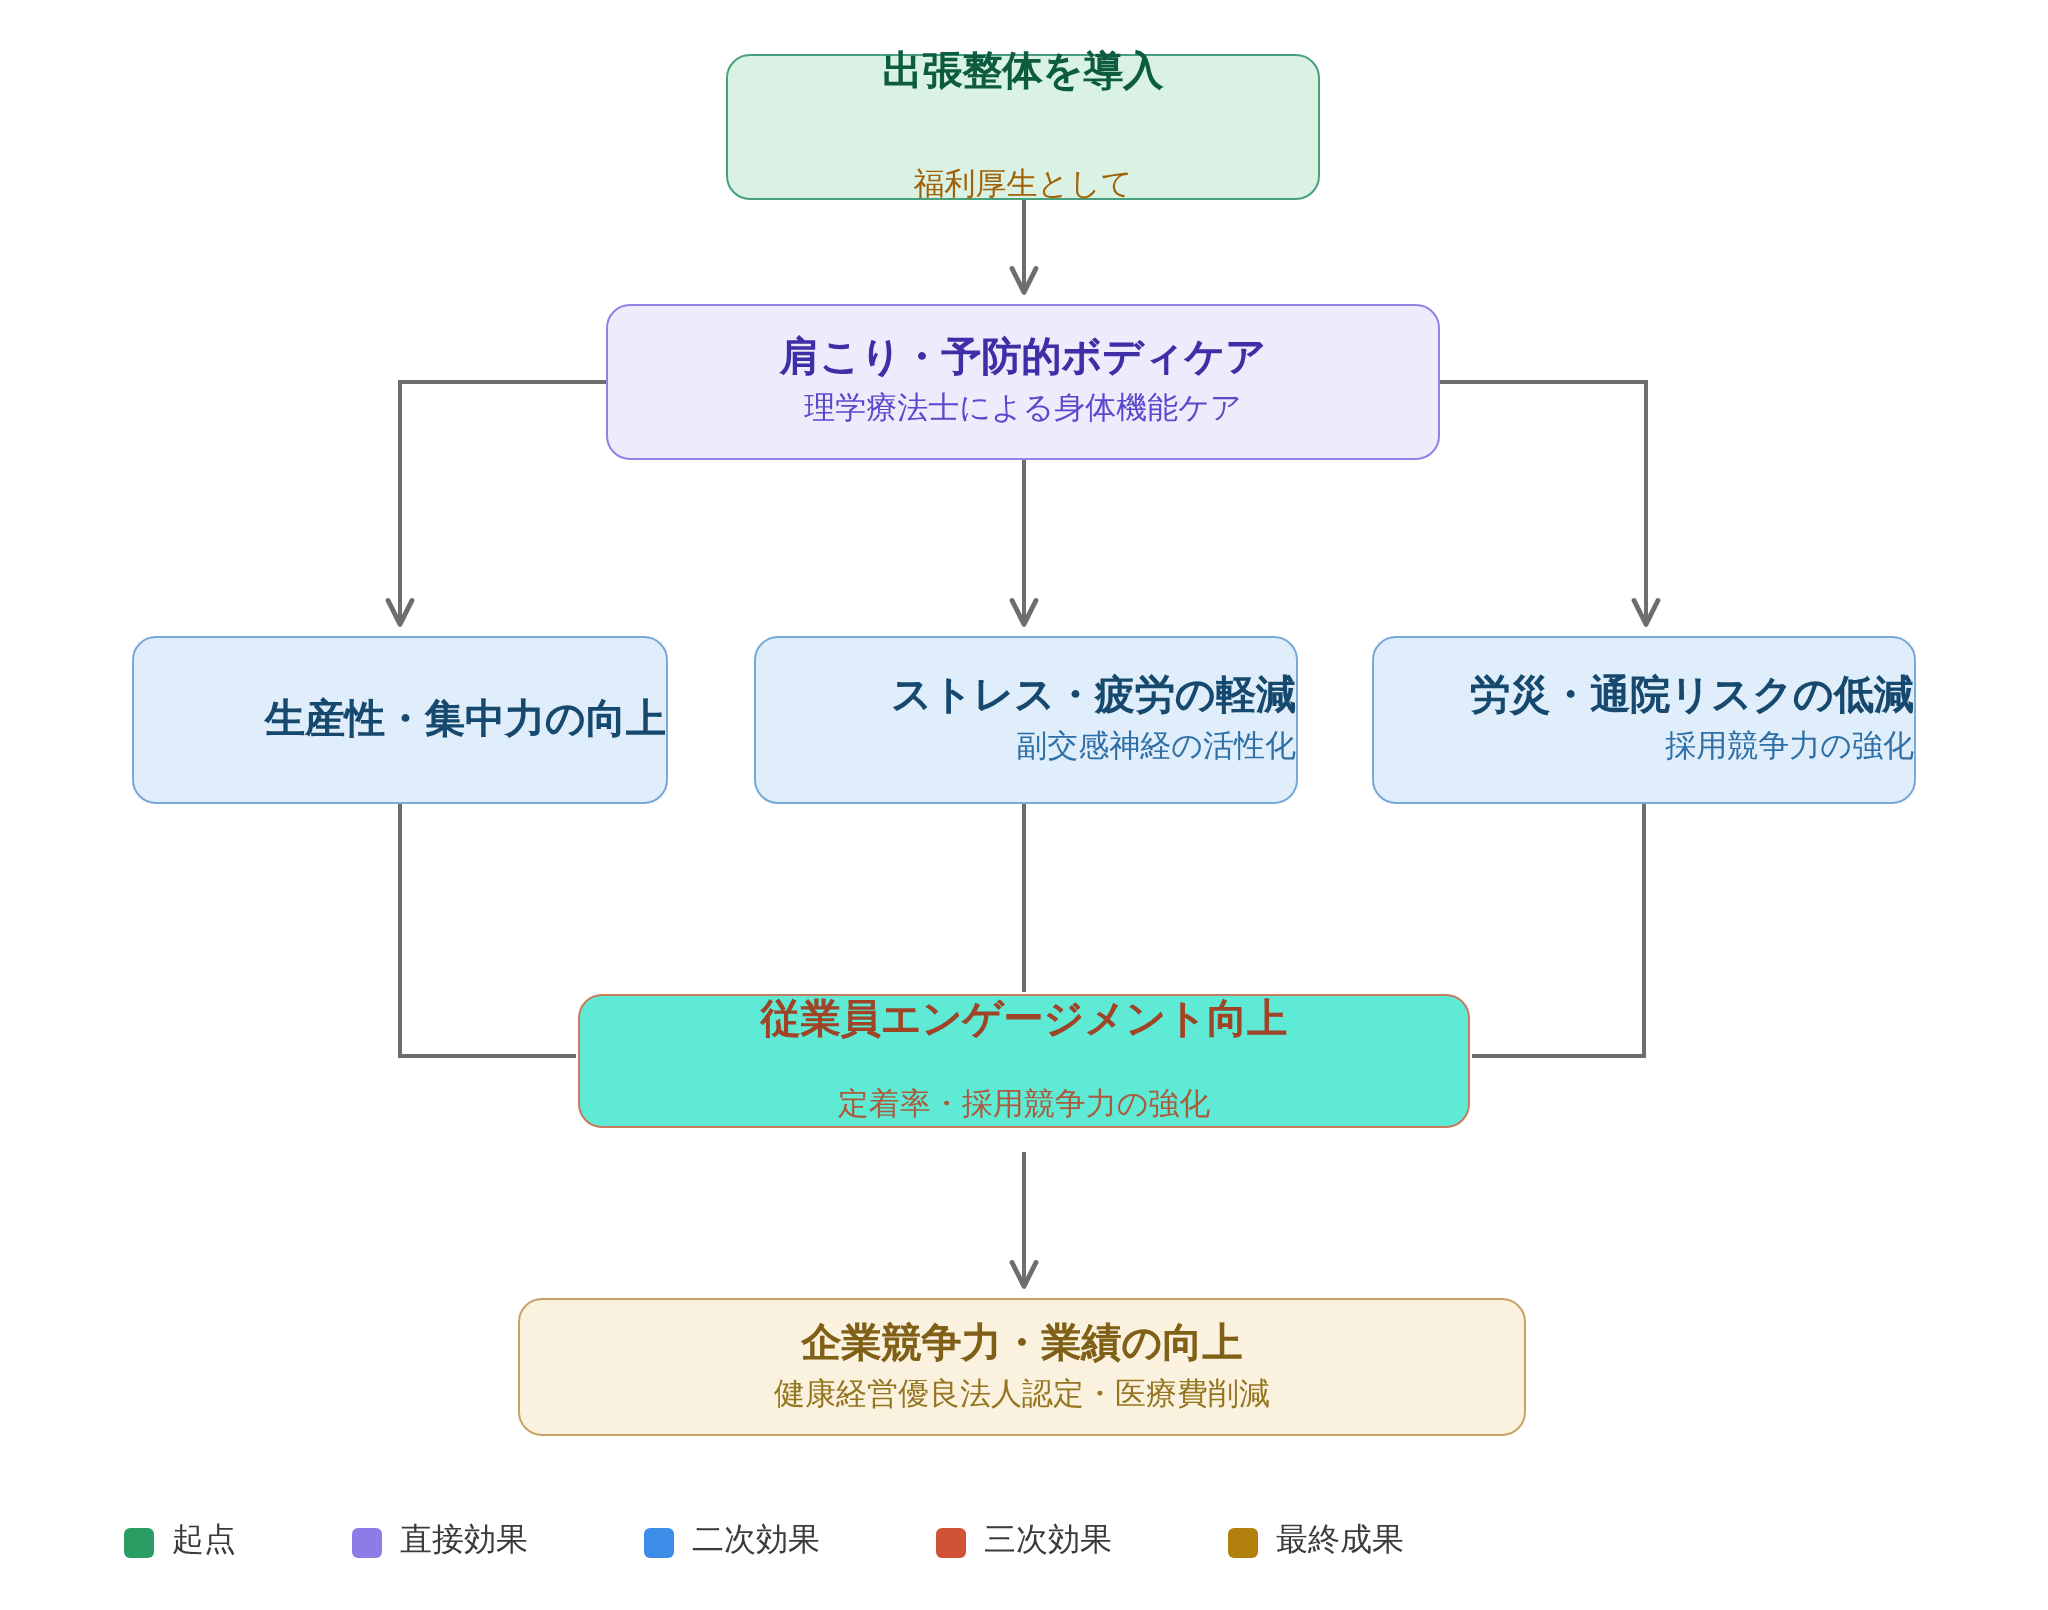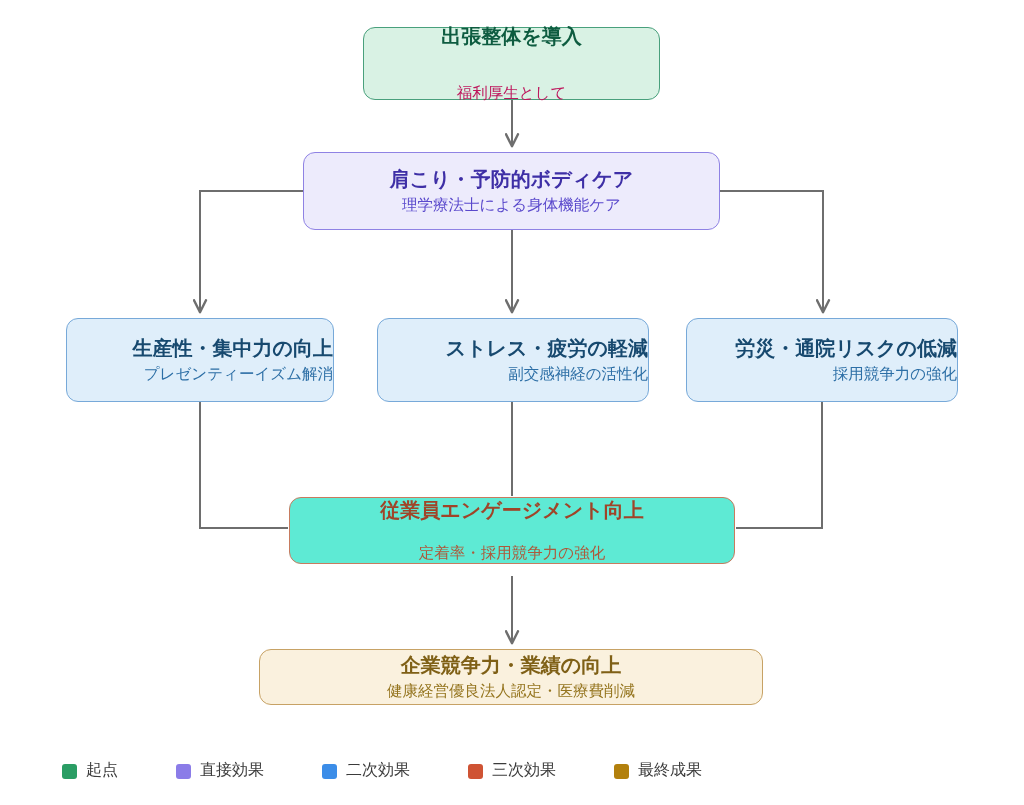--- a/index.html
+++ b/index.html
@@ -18,46 +18,46 @@
     border:1.5px solid;
     display:flex;flex-direction:column;justify-content:center;align-items:center;
     gap:5px;
     text-align:center;
   }
   .node-title{font-size:20px;font-weight:700;line-height:1.2;}
   .node-subtitle{font-size:15.5px;line-height:1.2;}
 
   .node--start{left:363px;top:27px;width:297px;height:73px;background:#d9f2e4;border-color:#49a07c;gap:36px;}
   .node--start .node-title{color:#0e5c40;}
-  .node--start .node-subtitle{color:#be185d;}
+  .node--start .node-subtitle{color:#a16207;font-family:Liberation Mono, monospace;}
 
   .node--direct{left:303px;top:152px;width:417px;height:78px;background:#edebfc;border-color:#8f82e4;}
   .node--direct .node-title{color:#3e2fa6;}
   .node--direct .node-subtitle{color:#5a49cc;}
 
   .node--secondary{background:#dfeefa;border-color:#77a9d9;align-items:flex-end;}
   .node--secondary .node-title{color:#17496f;}
   .node--secondary .node-subtitle{color:#2d6fa6;}
   .node--sec-left{left:66px;top:318px;width:268px;height:84px;}
   .node--sec-center{left:377px;top:318px;width:272px;height:84px;}
   .node--sec-right{left:686px;top:318px;width:272px;height:84px;}
 
   .node--tertiary{left:289px;top:497px;width:446px;height:67px;background:#5eead4;border-color:#c77b5f;justify-content:space-between;}
   .node--tertiary .node-title{color:#a04428;}
   .node--tertiary .node-subtitle{color:#ad5a3c;}
 
-  .node--final{left:259px;top:649px;width:504px;height:56px;background:#faf1de;border-color:#c7a265;}
+  .node--final{left:259px;top:649px;width:504px;height:69px;background:#faf1de;border-color:#c7a265;}
   .node--final .node-title{color:#7f6016;}
   .node--final .node-subtitle{color:#95751f;}
 
   .legend{
     position:absolute;left:62px;top:759px;height:24px;
     display:flex;align-items:center;gap:58px;
   }
-  .legend-item{display:flex;align-items:flex-end;gap:9px;font-family:Liberation Mono, monospace;}
+  .legend-item{display:flex;align-items:flex-end;gap:9px;}
   .legend-swatch{width:15px;height:15px;border-radius:3px;display:inline-block;}
   .legend-label{font-size:16px;color:#3b3b3b;line-height:1;}
 </style>
 </head>
 <body>
 
 <div class="canvas">
 
   <svg class="edges" viewBox="0 0 1024 805" xmlns="http://www.w3.org/2000/svg">
     <defs>
@@ -82,21 +82,20 @@
     <div class="node-subtitle">福利厚生として</div>
   </div>
 
   <div class="node node--direct">
     <div class="node-title">肩こり・予防的ボディケア</div>
     <div class="node-subtitle">理学療法士による身体機能ケア</div>
   </div>
 
   <div class="node node--secondary node--sec-left">
     <div class="node-title">生産性・集中力の向上</div>
-    <div class="node-subtitle">プレゼンティーイズム解消</div>
   </div>
 
   <div class="node node--secondary node--sec-center">
     <div class="node-title">ストレス・疲労の軽減</div>
     <div class="node-subtitle">副交感神経の活性化</div>
   </div>
 
   <div class="node node--secondary node--sec-right">
     <div class="node-title">労災・通院リスクの低減</div>
     <div class="node-subtitle">採用競争力の強化</div>

